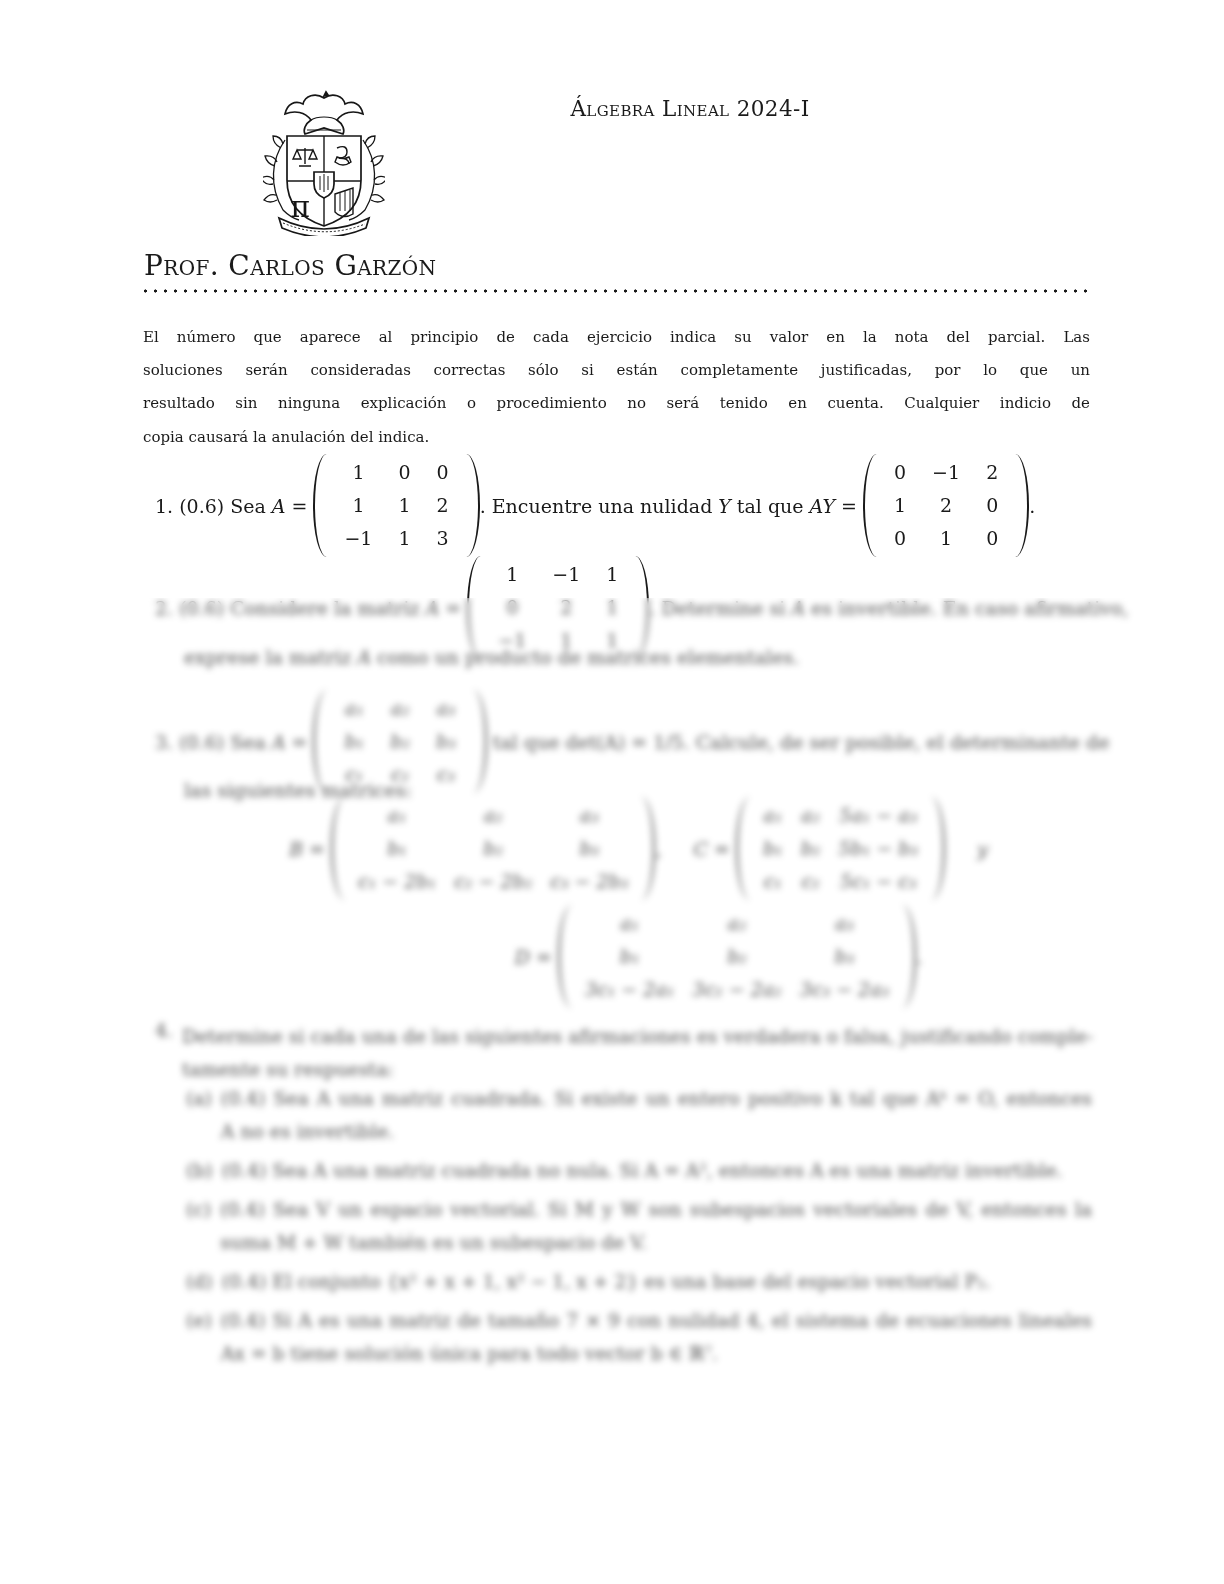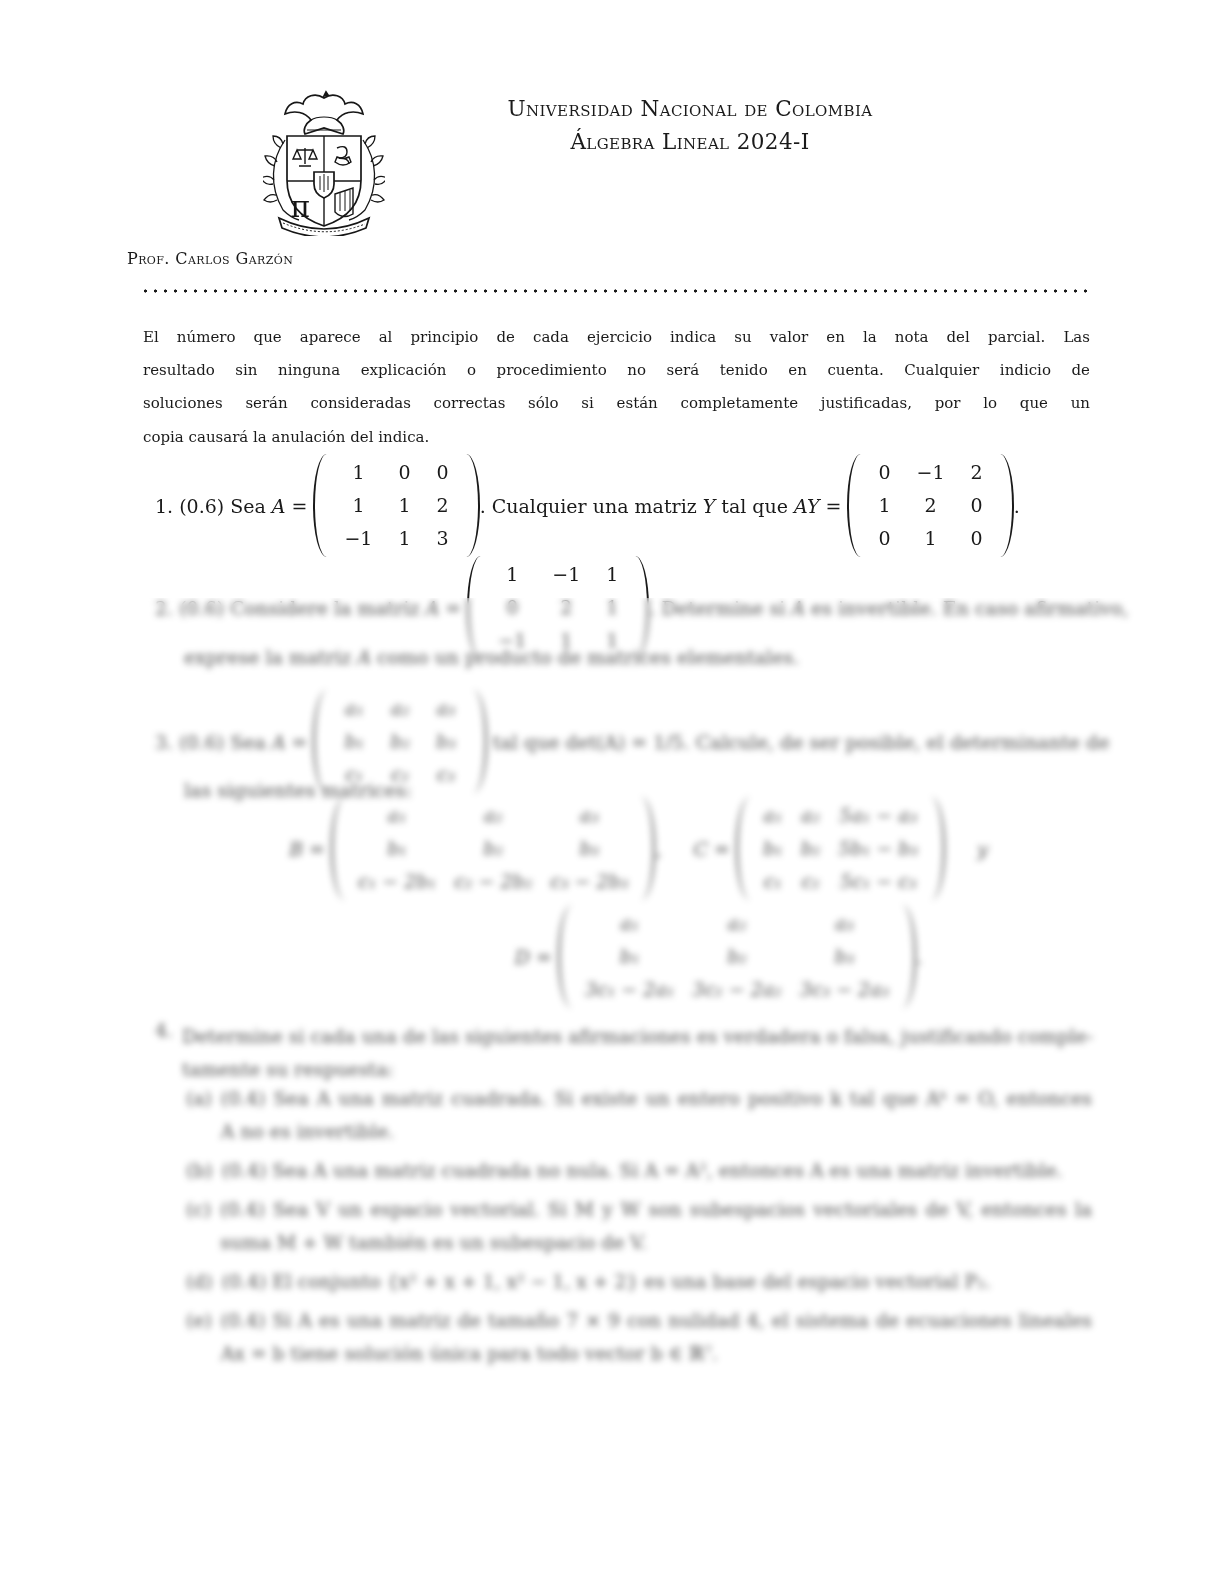--- a/index.html
+++ b/index.html
@@ -9,22 +9,22 @@
     font-size:19px; overflow:hidden;
   }
 
   
   .logo { position:absolute; left:263px; top:90px; width:122px; height:146px; }
   .uni-header {
     position:absolute; left:400px; top:92px; width:580px; text-align:center;
     font-variant:small-caps; font-size:21.5px; line-height:33px; letter-spacing:.4px;
   }
   .prof {
-    position:absolute; left:127px; top:249px;
-    font-variant:small-caps; font-size:16px; letter-spacing:.4px;
+    position:absolute; left:144px; top:249px;
+    font-variant:small-caps; font-size:28px; letter-spacing:.4px;
   }
   .dotline {
     position:absolute; left:143px; top:288px; width:947px; height:6px;
     background-image:radial-gradient(circle at 2.4px 3px, #1a1a1a 1.35px, transparent 1.8px);
     background-size:10px 6px; background-repeat:repeat-x;
   }
 
   
   .intro { position:absolute; left:143px; top:321px; width:947px; font-size:15px; line-height:33.2px; }
   .jline { text-align:justify; text-align-last:justify; }
@@ -126,32 +126,31 @@
       </g>
 
       <g>
         <path d="M16 128 q45 22 90 0 l-3 10 q-42 18 -84 0 z" fill="#ffffff"></path>
         <path d="M20 133 q41 17 82 1" stroke-width="1" stroke-dasharray="2 2"></path>
       </g>
     </svg>
   </div>
 
   <div class="uni-header">
-    <div>Universidad Nacional de Colombia</div>
     <div>Álgebra Lineal 2024-I</div>
   </div>
 
   <div class="prof">Prof. Carlos Garzón</div>
 
   <div class="dotline"></div>
 
   <div class="intro">
     <div class="jline">El número que aparece al principio de cada ejercicio indica su valor en la nota del parcial. Las</div>
+    <div class="jline">soluciones serán consideradas correctas sólo si están completamente justificadas, por lo que un</div>
     <div class="jline">resultado sin ninguna explicación o procedimiento no será tenido en cuenta. Cualquier indicio de</div>
-    <div class="jline">soluciones serán consideradas correctas sólo si están completamente justificadas, por lo que un</div>
     <div><span>copia causará la </span><b>anulación</b><span> del indica.</span></div>
   </div>
 
   <div class="line p1">
     <span>1.</span>
     <span>(0.6)</span>
     <span>Sea</span>
     <span class="it">A</span>
     <span>=</span>
     <span class="mat">
@@ -162,21 +161,21 @@
           <span>0</span>
           <span>1</span>
           <span>1</span>
           <span>2</span>
           <span>−1</span>
           <span>1</span>
           <span>3</span>
         </span>
         <span class="mat-side mat-r"></span>
       </span>
-    <span class="nogap">. Cualquier una matriz</span>
+    <span class="nogap">. Encuentre una nulidad</span>
     <span class="it">Y</span>
     <span>tal que</span>
     <span class="it">AY</span>
     <span>=</span>
     <span class="mat">
         <span class="mat-side mat-l"></span>
         <span class="mat-grid" style="grid-template-columns:repeat(3,auto)">
           <span>0</span>
           <span>−1</span>
           <span>2</span>

